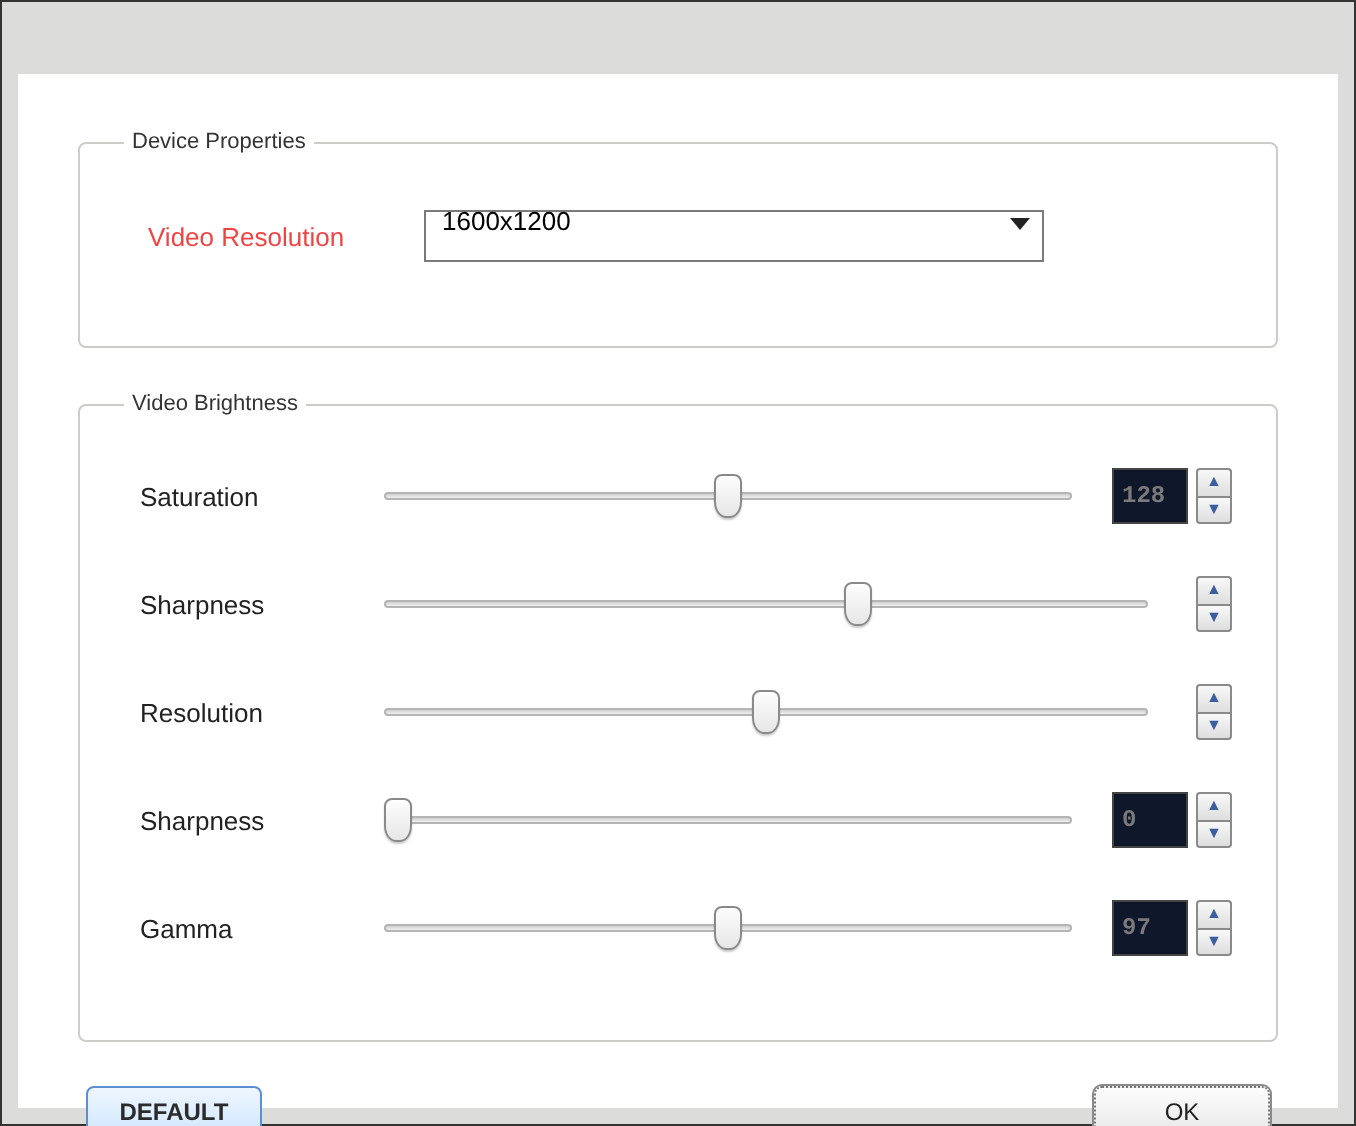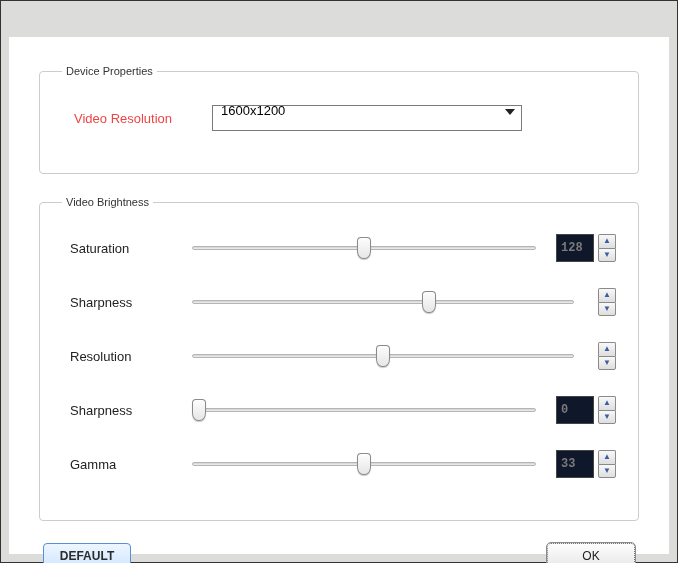--- a/index.html
+++ b/index.html
@@ -278,21 +278,21 @@
             </div>
           </div>
         </div>
         <div class="vprow">
           <div class="label">Gamma</div>
           <div class="slider">
             <div class="track"></div>
             <div class="thumb" style="left: 50%;"></div>
           </div>
           <div class="spinbox">
-            <div class="val">33</div>
+            <div class="val">97</div>
             <div class="arrows">
               <div class="arrow">▲</div>
               <div class="arrow">▼</div>
             </div>
           </div>
         </div>
       </fieldset>
 
     <div class="footer">
       <div class="btn default-btn">DEFAULT</div>

